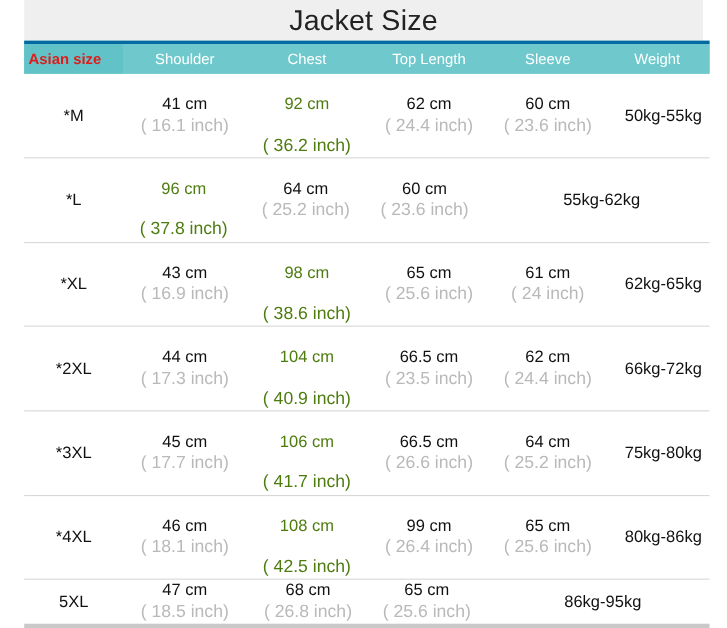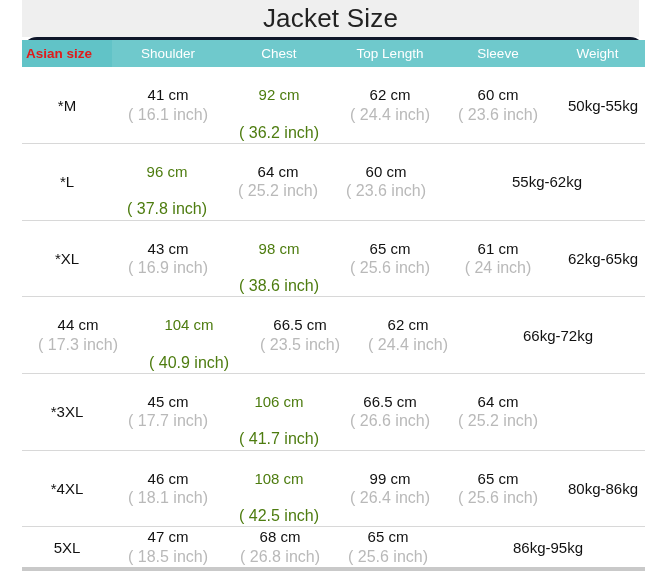--- a/index.html
+++ b/index.html
@@ -36,23 +36,22 @@
     justify-content: center;
     letter-spacing: 0.2px;
   }
 
   
   .chart-header {
     margin: 0 16px 0 22px;
     height: 38px;
     display: flex;
     align-items: stretch;
-    border-top: 3px solid #0f172a;
+    border-top: 3px solid #0369a1;
     background: #6fc9cc;
-    border-radius: 16px;
   }
   .chart-header .hcell {
     display: flex;
     align-items: center;
     justify-content: center;
     color: #ffffff;
     font-size: 13.5px;
     font-weight: normal;
     background: #6fc9cc;
   }
@@ -203,20 +202,23 @@
       <div class="cell c-sleeve">
         <span class="val-cm">61 cm</span>
         <span class="val-in">( 24 inch)</span>
       </div>
       <div class="cell c-weight">
         <span class="val-weight">62kg-65kg</span>
       </div>
     </div>
 
     <div class="chart-row">
+      <div class="cell c-size">
+        <span class="size-label">*2XL</span>
+      </div>
       <div class="cell c-shoulder">
         <span class="val-cm">44 cm</span>
         <span class="val-in">( 17.3 inch)</span>
       </div>
       <div class="cell chest c-chest">
         <span class="val-cm">104 cm</span>
         <span class="val-in">( 40.9 inch)</span>
       </div>
       <div class="cell c-top">
         <span class="val-cm">66.5 cm</span>
@@ -244,20 +246,23 @@
         <span class="val-in">( 41.7 inch)</span>
       </div>
       <div class="cell c-top">
         <span class="val-cm">66.5 cm</span>
         <span class="val-in">( 26.6 inch)</span>
       </div>
       <div class="cell c-sleeve">
         <span class="val-cm">64 cm</span>
         <span class="val-in">( 25.2 inch)</span>
       </div>
+      <div class="cell c-weight">
+        <span class="val-weight">75kg-80kg</span>
+      </div>
     </div>
 
     <div class="chart-row">
       <div class="cell c-size">
         <span class="size-label">*4XL</span>
       </div>
       <div class="cell c-shoulder">
         <span class="val-cm">46 cm</span>
         <span class="val-in">( 18.1 inch)</span>
       </div>

